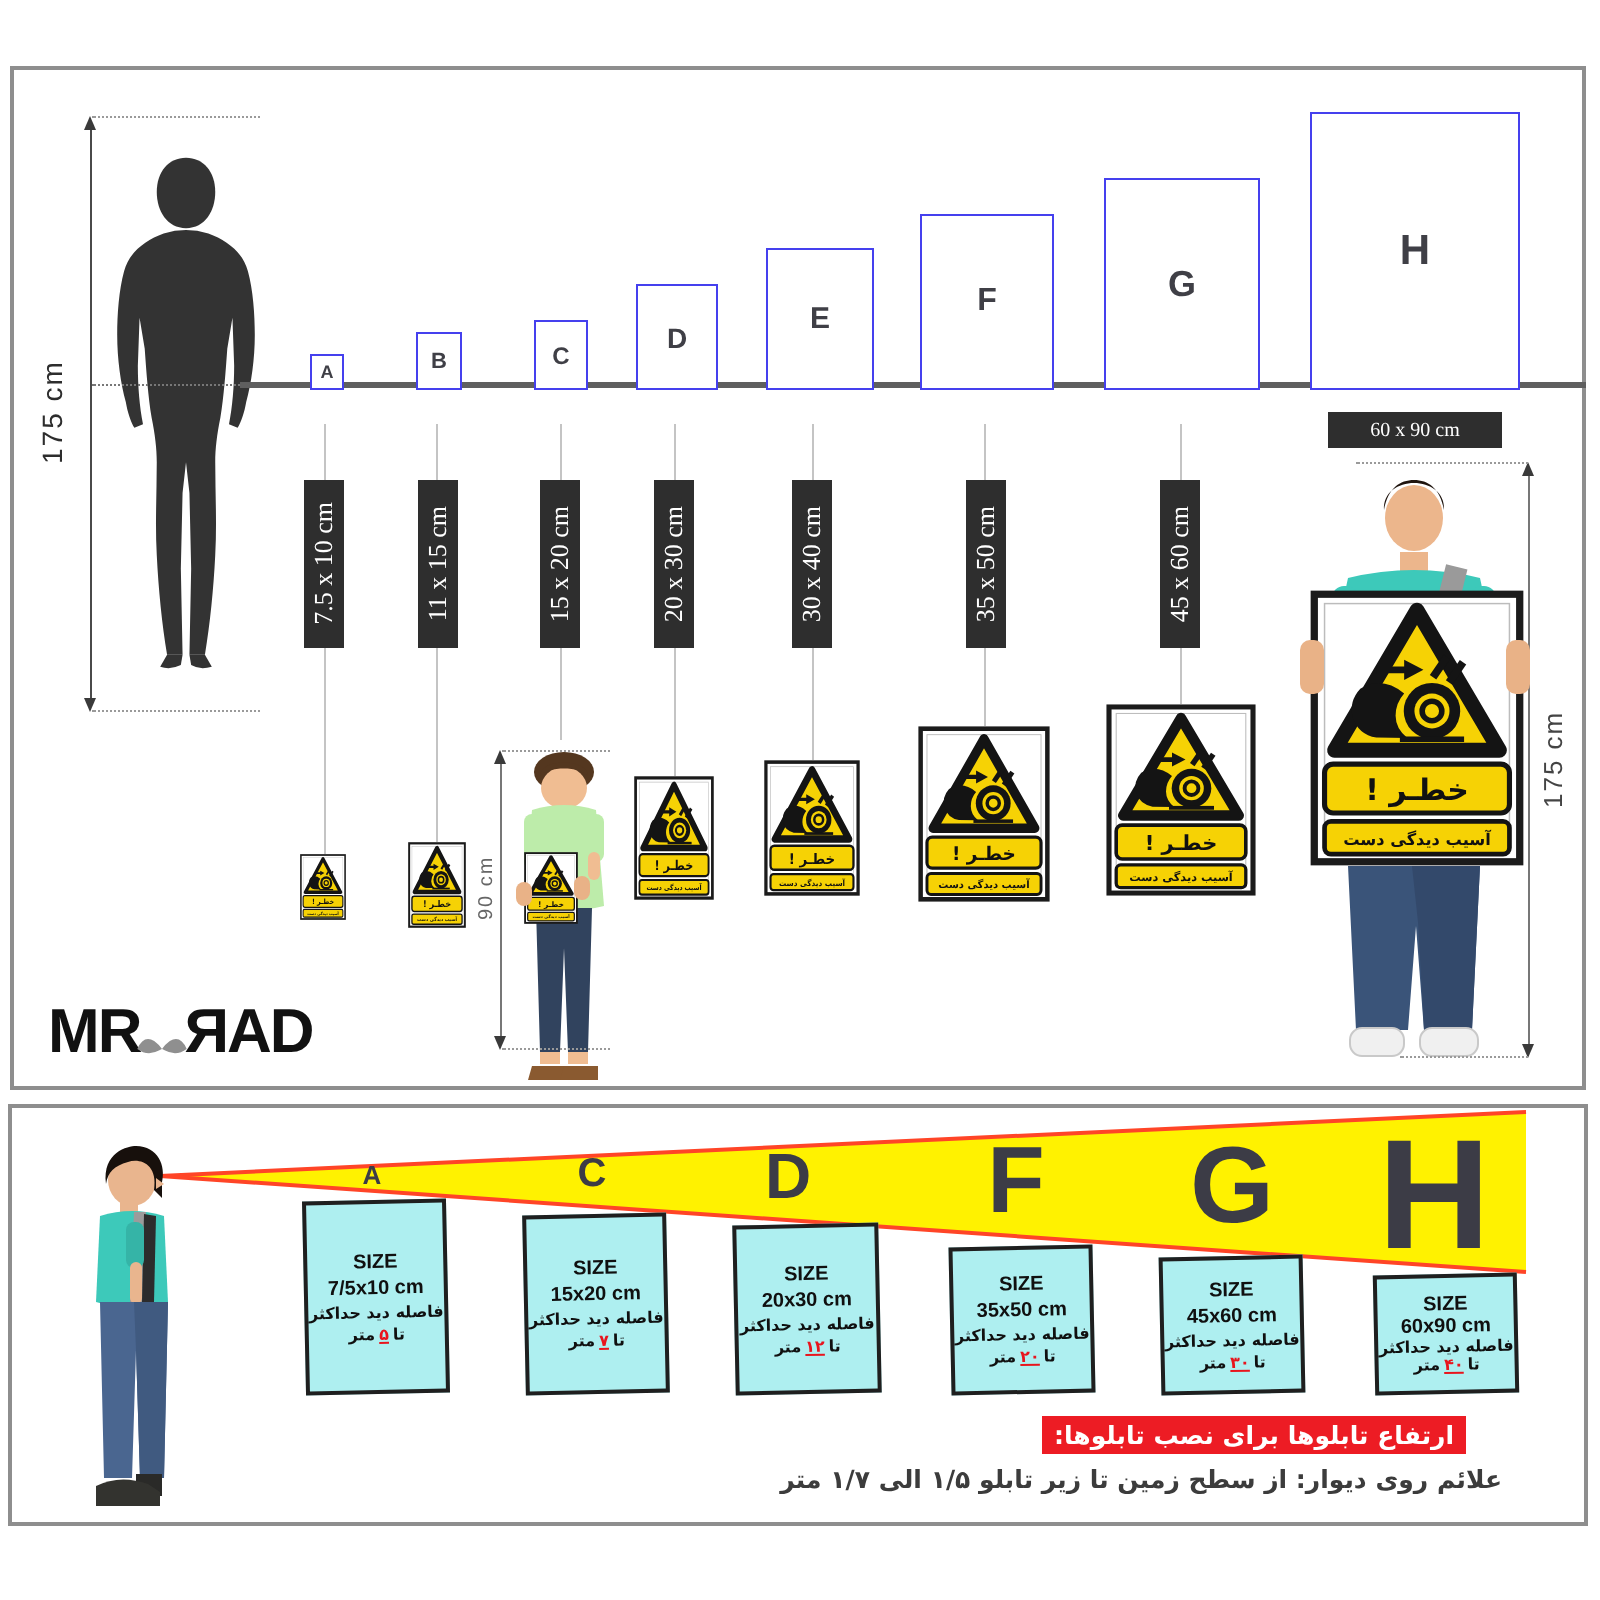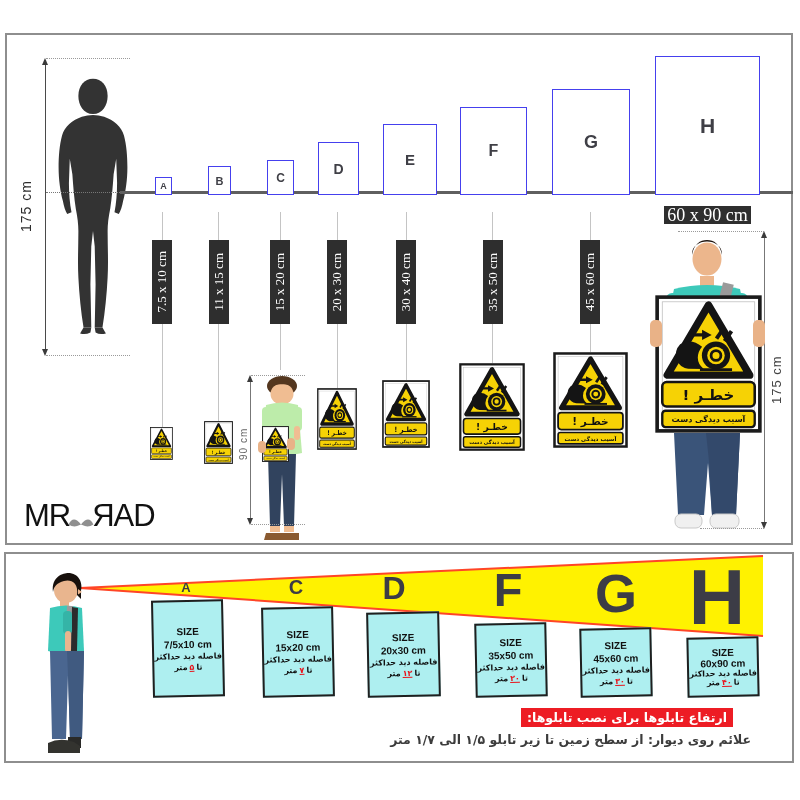--- a/index.html
+++ b/index.html
@@ -34,21 +34,21 @@
         gap:2px;transform:rotate(-1.2deg);}
   .card .l1{font-size:10px;font-weight:bold;color:#101010;}
   .card .l2{font-size:10px;font-weight:bold;color:#101010;}
   .card .l3{font-size:8px;font-weight:bold;color:#101010;direction:rtl;
             font-family:"DejaVu Sans",sans-serif;}
   .card .l4{font-size:8px;font-weight:bold;color:#101010;direction:rtl;
             font-family:"DejaVu Sans",sans-serif;}
   .card .num{color:#e8151d;text-decoration:underline;padding:0 2px;}
   .hand{position:absolute;background:#e9b287;border-radius:5px;z-index:6;}
   #logo{position:absolute;left:24px;top:500px;display:flex;align-items:flex-end;
-        color:#111;font-weight:normal;letter-spacing:-1px;font-size:31px;line-height:1;}
+        color:#111;font-weight:bold;letter-spacing:-1px;font-size:31px;line-height:1;}
   #note-red{position:absolute;right:67px;top:708px;background:#ed1c24;color:#fff;
             font-weight:bold;font-size:12.5px;padding:2px 6px;direction:rtl;
             font-family:"DejaVu Sans",sans-serif;}
   #note-black{position:absolute;right:49px;top:732px;color:#3c3c3c;font-weight:bold;
               font-size:12.5px;direction:rtl;font-family:"DejaVu Sans",sans-serif;}
 </style>
 </head>
 <body>
 
 <div id="stage">
@@ -122,21 +122,21 @@
   <div class="sizelabel" style="left:396px;top:240px;">
       <span class="vtext">30 x 40 cm</span>
     </div>
   <div class="sizelabel" style="left:483px;top:240px;">
       <span class="vtext">35 x 50 cm</span>
     </div>
   <div class="sizelabel" style="left:580px;top:240px;">
       <span class="vtext">45 x 60 cm</span>
     </div>
 
-  <div class="abs" style="left:664px;top:206px;width:87px;height:18px;background:#2e2e2e;color:#fff;display:flex;align-items:center;justify-content:center;font-family:'Liberation Serif',serif;font-size:18px;">
+  <div class="abs" style="left:664px;top:206px;width:87px;height:18px;background:#2e2e2e;color:#fff;display:flex;align-items:center;justify-content:center;font-family:'Liberation Serif',serif;font-size:10px;">
     <span>60 x 90 cm</span>
   </div>
 
   <div class="sign-slot" style="left:150px;top:427px;width:23px;height:33px;">
 <svg viewBox="0 0 100 130" width="100%" height="100%" preserveAspectRatio="none">
   <rect x="2" y="2" width="96" height="126" fill="#ffffff" stroke="#1b1b1b" stroke-width="3.4"></rect>
   <rect x="6.8" y="6.4" width="86.4" height="117.6" fill="none" stroke="#bcbcbc" stroke-width="0.7"></rect>
   <path d="M50 9.5 L11.5 75.5 L88.5 75.5 Z" fill="#f6d205" stroke="#141414" stroke-width="7" stroke-linejoin="round"></path>
   <path d="M31 36 h13 v-3.2 l9 4.8 l-9 4.8 v-3.2 h-13 z" fill="#141414"></path>
   <path d="M56 40 l6.5 -9.5 l3 2.1 l-6.5 9.5 z" fill="#141414"></path>

